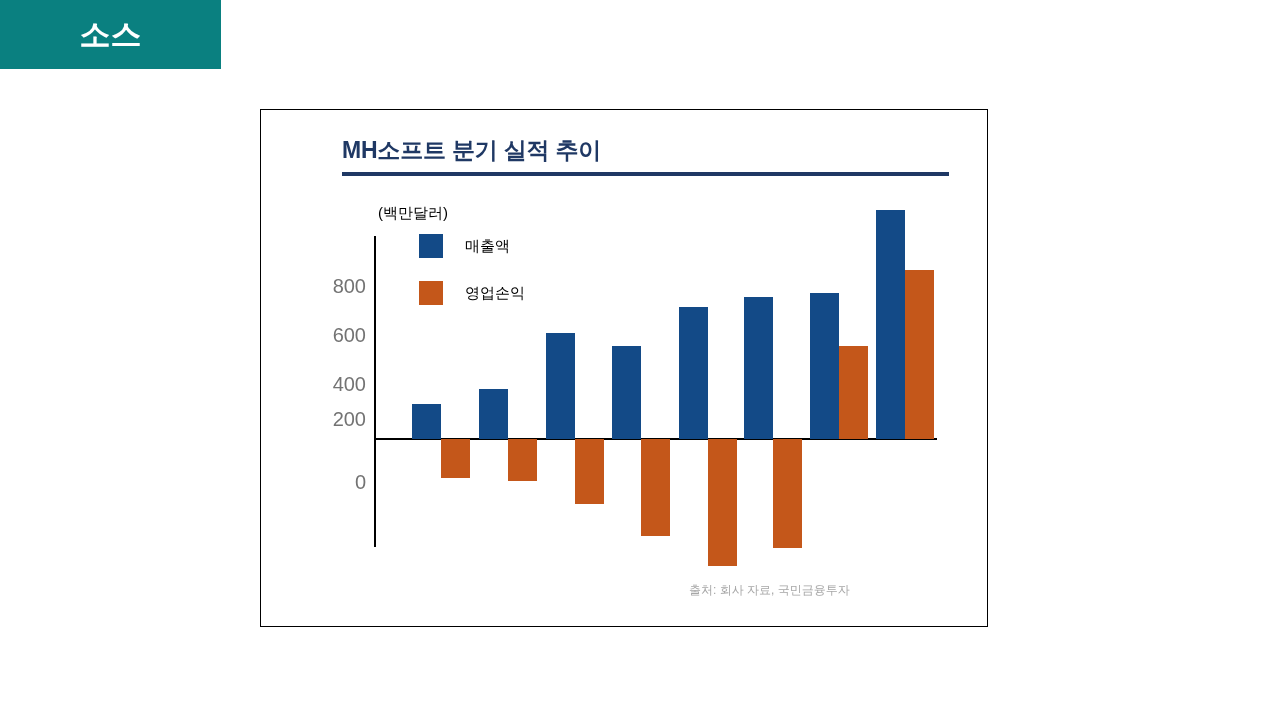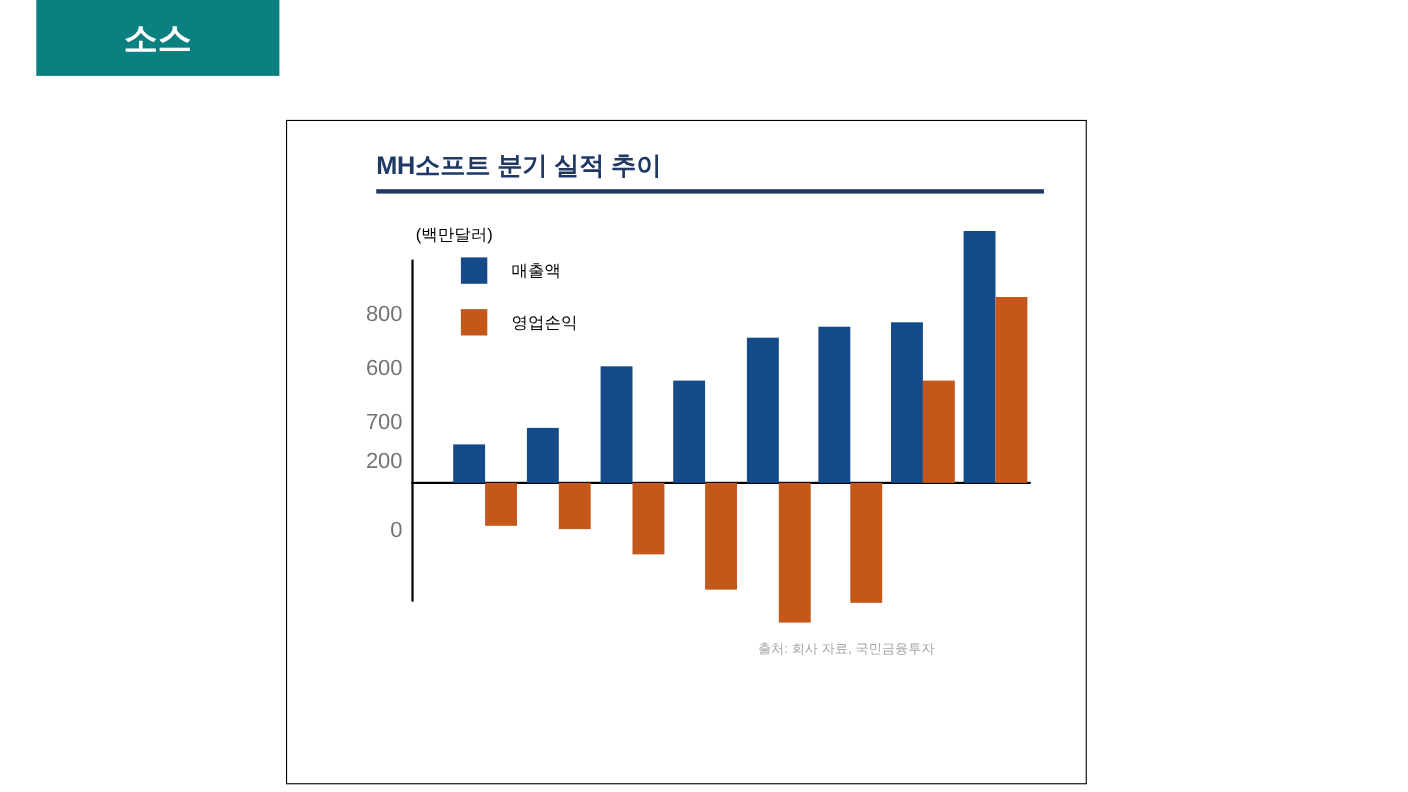--- a/index.html
+++ b/index.html
@@ -19,37 +19,36 @@
   #header-banner {
     position: absolute;
     left: 0;
     top: 0;
     width: 221px;
     height: 69px;
     background: #0a8080;
     display: flex;
     align-items: center;
     justify-content: center;
-    margin-left: 33px;
   }
   #header-banner-title {
     color: #ffffff;
     font-size: 31px;
     font-weight: bold;
     letter-spacing: 0px;
     line-height: 1;
   }
 
   
   #chart-frame {
     position: absolute;
     left: 260px;
     top: 109px;
     width: 728px;
-    height: 604px;
+    height: 518px;
     border: 1px solid #000000;
     box-sizing: border-box;
     background: #ffffff;
   }
 
   
   #chart-title {
     position: absolute;
     left: 81px;
     top: 25px;
@@ -185,21 +184,21 @@
   <div id="unit-label">(백만달러)</div>
 
   <div id="plot-area">
 
     <div class="axis-line" id="y-axis"></div>
     <div class="axis-line" id="zero-line"></div>
 
     <div id="y-ticks">
         <div class="y-tick" style="top: 166px;">800</div>
         <div class="y-tick" style="top: 215px;">600</div>
-        <div class="y-tick" style="top: 264px;">700</div>
+        <div class="y-tick" style="top: 264px;">400</div>
         <div class="y-tick" style="top: 299px;">200</div>
         <div class="y-tick" style="top: 362px;">0</div>
       </div>
 
     <div id="legend">
         <div class="legend-row">
           <span class="legend-swatch" style="background: rgb(19, 74, 135);"></span>
           <span class="legend-label">매출액</span>
         </div>
         <div class="legend-row">

